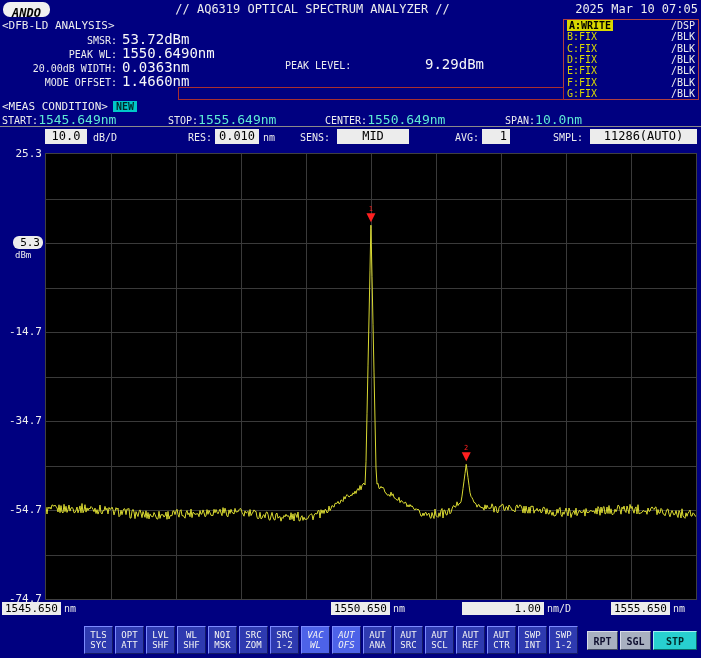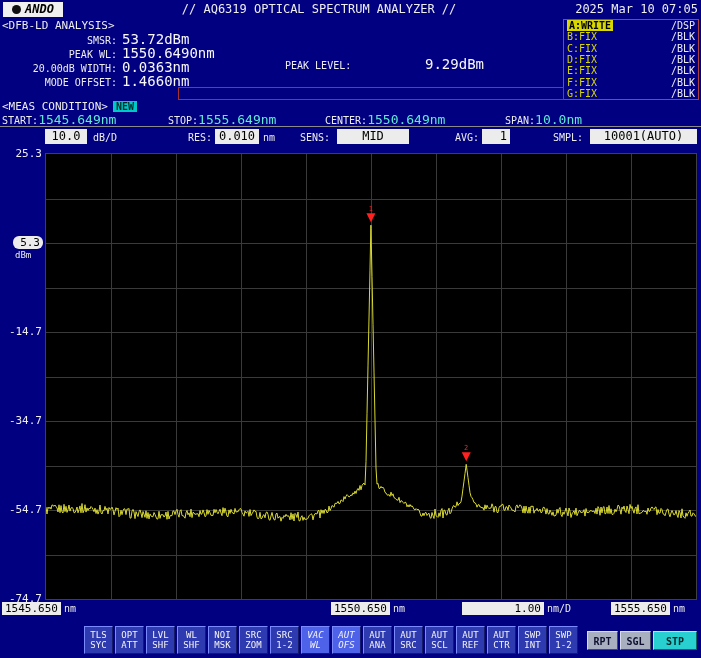--- a/index.html
+++ b/index.html
@@ -8,23 +8,23 @@
     background: #000080;
     font-family: "DejaVu Sans Mono", "Liberation Mono", monospace;
     color: #ededed;
     overflow: hidden;
   }
   .screen { position: relative; width: 701px; height: 658px; background: #000080; }
 
   
   .titlebar { position: absolute; top: 0; left: 0; width: 701px; height: 18px;
     display: flex; align-items: center; gap: 8px; padding: 0 3px; box-sizing: border-box; }
-  .logo { background: #f0f0f0; color: #000; border-radius: 0; height: 15px;
+  .logo { background: #f0f0f0; color: #000; border-radius: 7px; height: 15px;
     padding: 0 9px; display: flex; align-items: center; gap: 4px;
-    font-weight: bold; font-size: 12px; font-style: italic; }
+    font-weight: bold; font-size: 12px; font-style: italic; flex-direction: column; }
   .logo-dot { width: 9px; height: 9px; background: #101010; border-radius: 50%; display: inline-block; }
   .tb-title { flex: 1; text-align: center; font-size: 12px; white-space: nowrap; }
   .tb-date { font-size: 12px; white-space: nowrap; }
 
   
   .info-row { position: absolute; top: 19px; left: 2px; width: 697px; height: 81px; display: flex; gap: 3px; }
   .analysis-panel { position: relative; flex: 1; }
   .panel-header { font-size: 11px; height: 13px; line-height: 13px; }
   .arow { display: flex; align-items: baseline; height: 14px; }
   .alabel { width: 115px; text-align: right; padding-right: 5px; font-size: 10px; }
@@ -189,21 +189,21 @@
     <span class="field" style="left:45px; width:42px">10.0</span>
     <span class="unit" style="left:93px">dB/D</span>
     <span class="slabel" style="left:188px">RES:</span>
     <span class="field" style="left:215px; width:44px">0.010</span>
     <span class="unit" style="left:263px">nm</span>
     <span class="slabel" style="left:300px">SENS:</span>
     <span class="field" style="left:337px; width:72px">MID</span>
     <span class="slabel" style="left:455px">AVG:</span>
     <span class="field rt" style="left:482px; width:28px">1</span>
     <span class="slabel" style="left:553px">SMPL:</span>
-    <span class="field" style="left:590px; width:107px">10001(AUTO)</span>
+    <span class="field" style="left:590px; width:107px">11286(AUTO)</span>
   </div>
 
   <div class="chart-region">
     <div class="ylab" style="top:1px">25.3</div>
     <div class="ref-box" style="top:90px">
       <span>5.3</span>
     </div>
     <div class="ref-label" style="top:92px">REF</div>
     <div class="yunit" style="top:104px">dBm</div>
     <div class="ylab" style="top:179px">-14.7</div>

